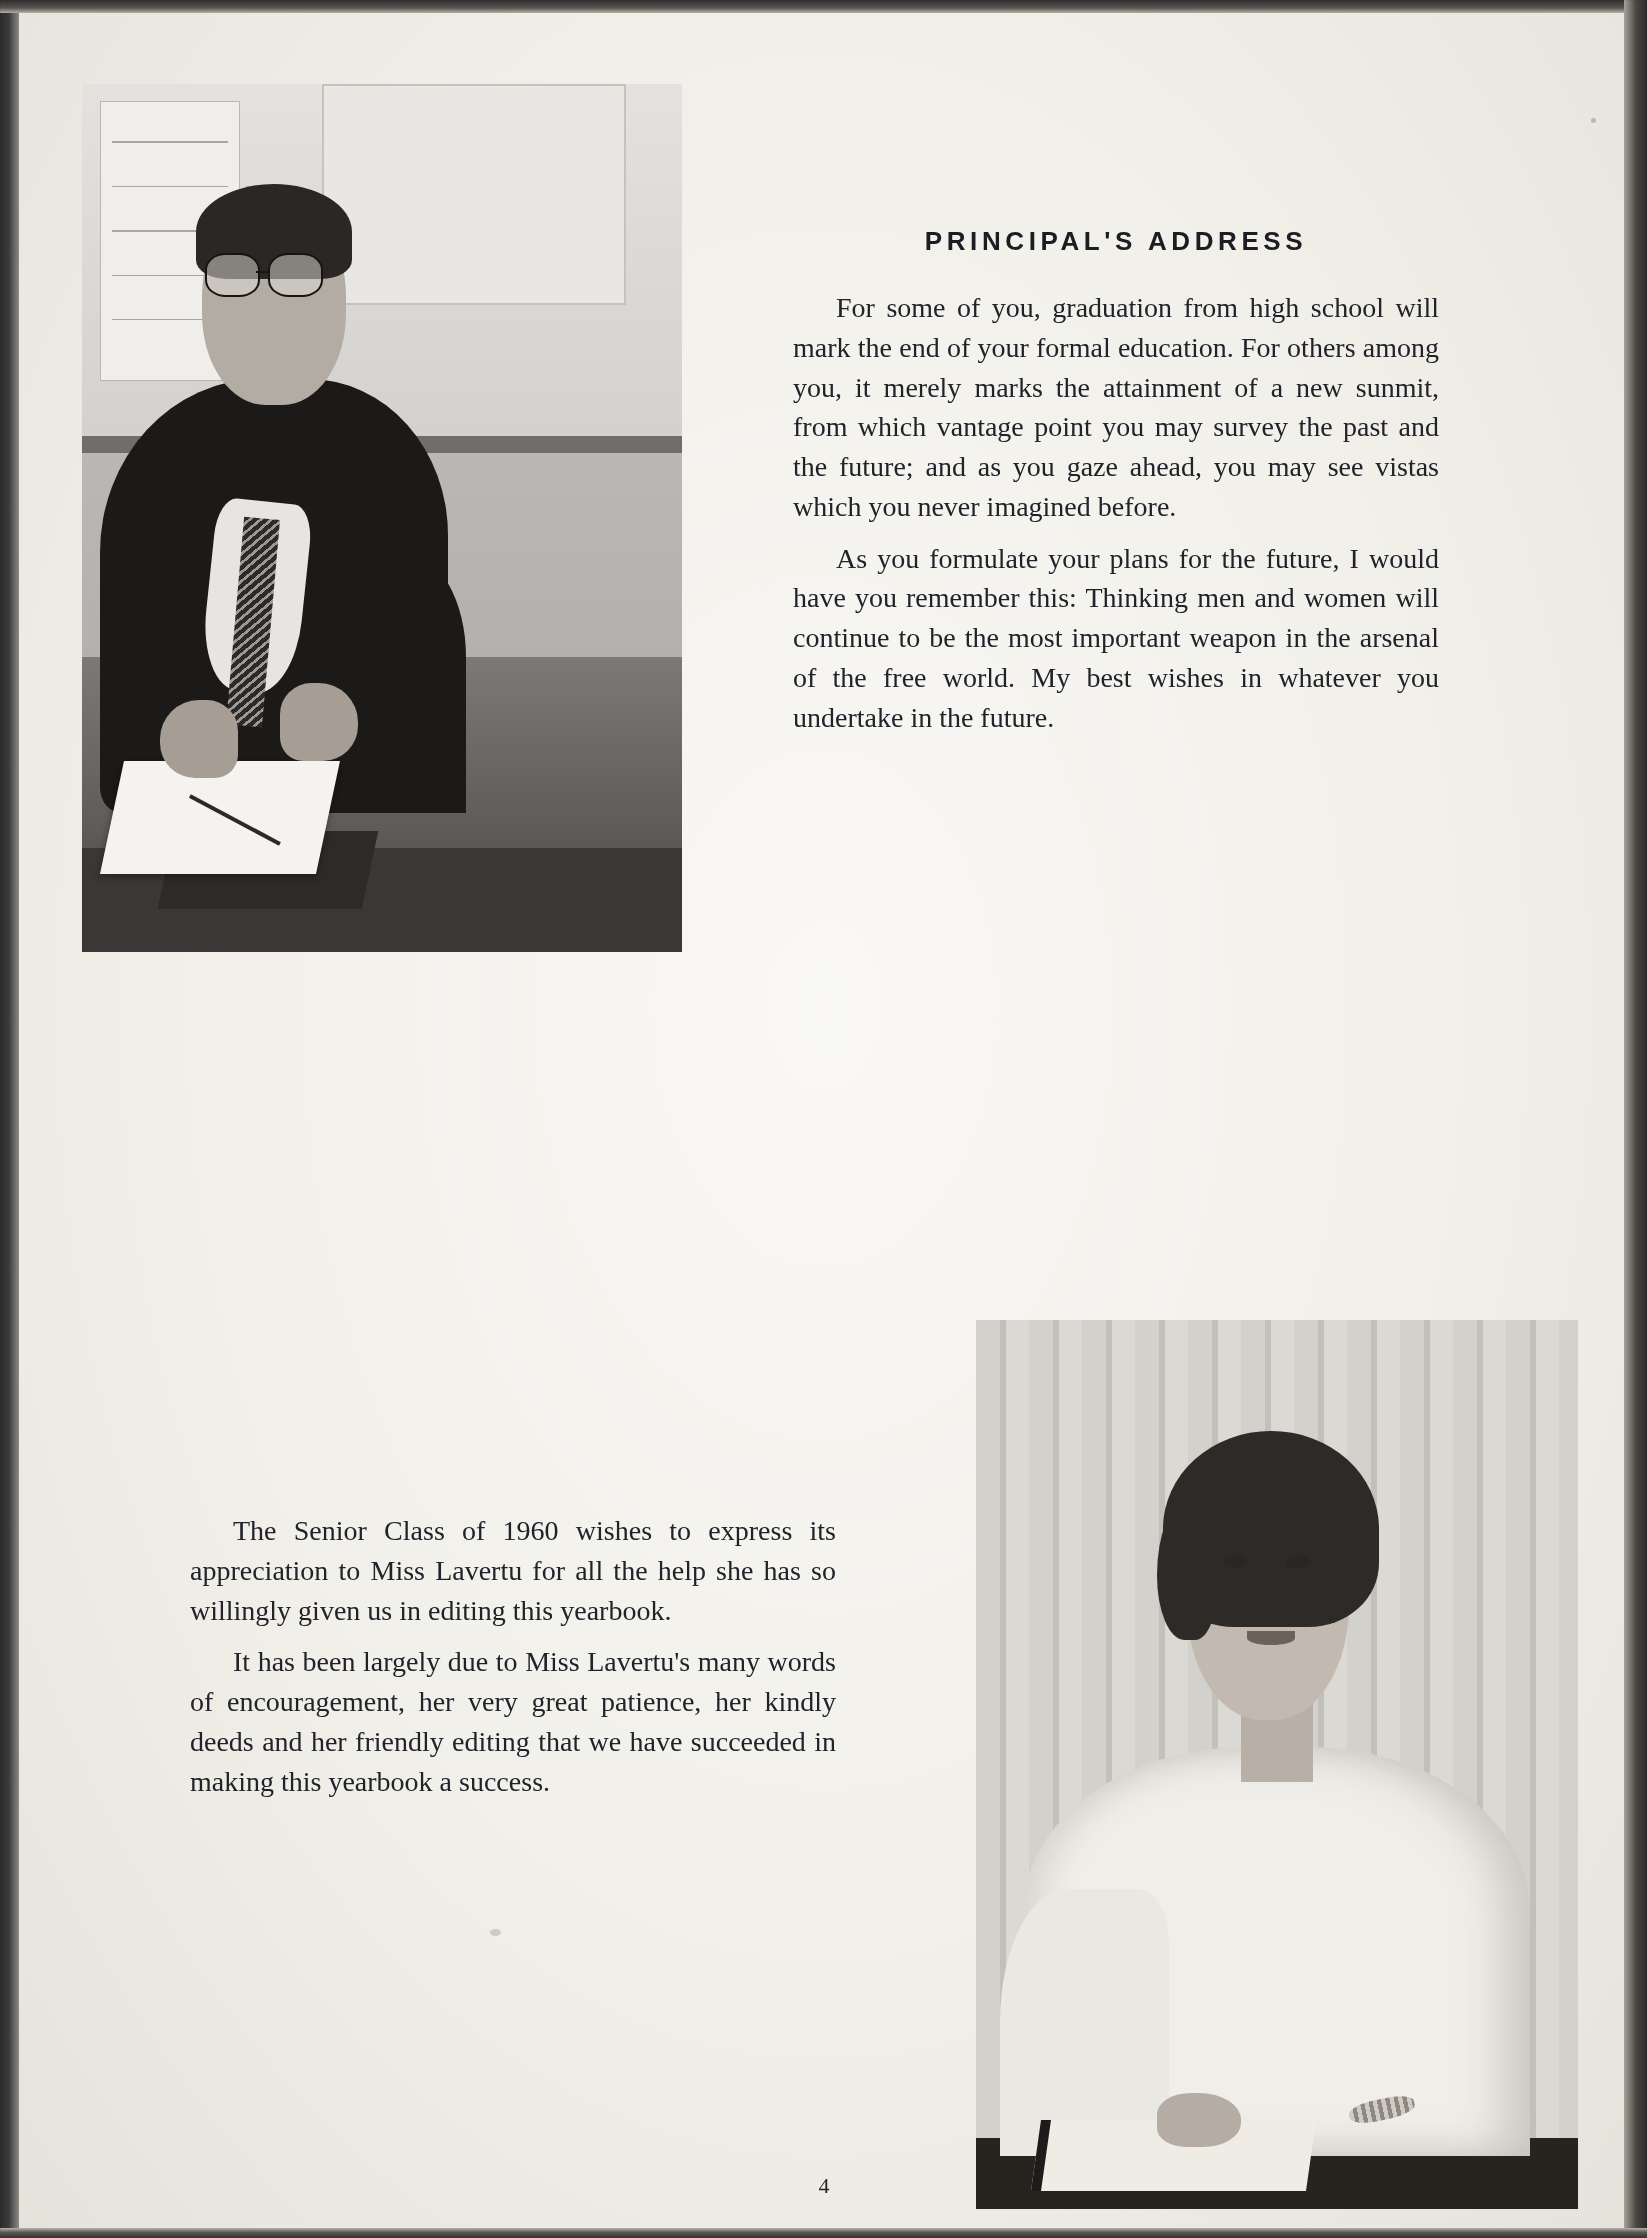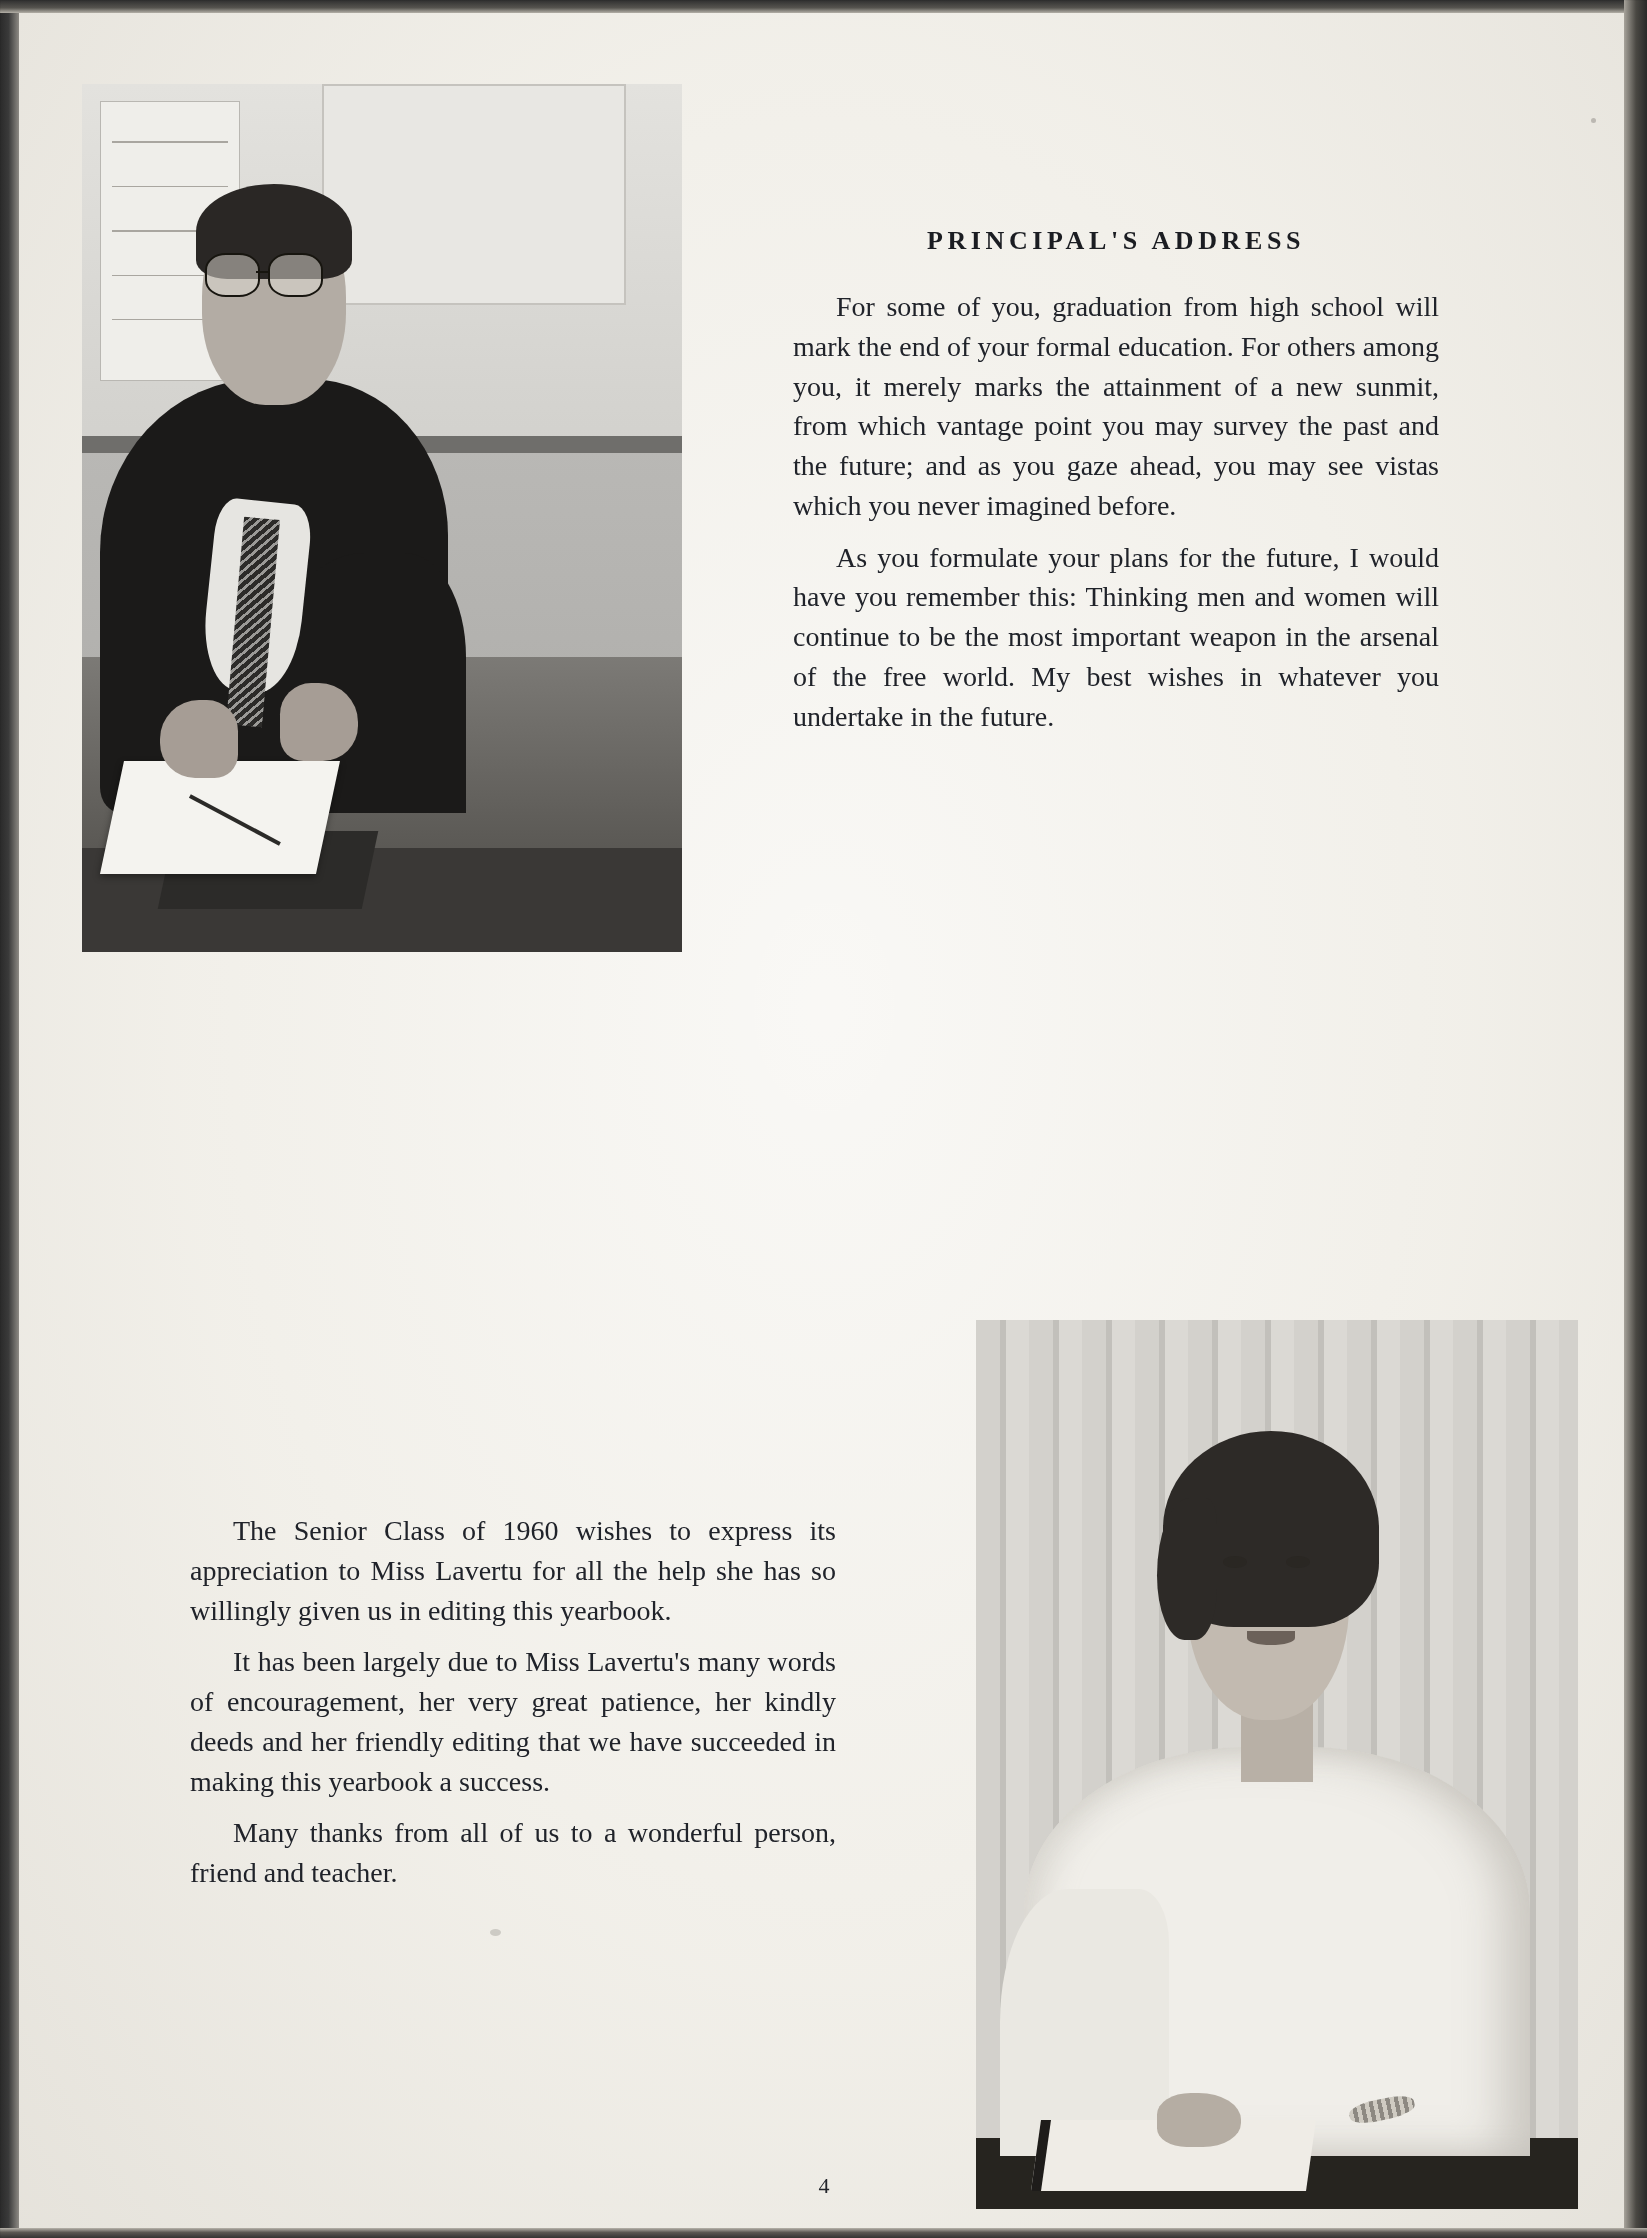--- a/index.html
+++ b/index.html
@@ -293,21 +293,21 @@
     top: 1511px;
     width: 646px;
   }
   .section-title {
     text-align: center;
     font-size: 26px;
     letter-spacing: 4.6px;
     font-weight: bold;
     color: #1b1d22;
     margin: 0 0 31px 0;
-    font-family: Liberation Serif, serif;
+    font-family: Liberation Sans, sans-serif;
   }
   .tb-appreciation .section-title {
     margin-bottom: 28px;
   }
   .body-par {
     font-size: 28px;
     line-height: 1.42;
     text-align: justify;
     text-indent: 43px;
     margin: 0;
@@ -375,21 +375,20 @@
 
   <div class="textblock tb-principal">
     <h2 class="section-title">PRINCIPAL'S ADDRESS</h2>
     <p class="body-par">For some of you, graduation from high school will mark the end of your formal education. For others among you, it merely marks the attainment of a new sunmit, from which vantage point you may survey the past and the future; and as you gaze ahead, you may see vistas which you never imagined before.</p>
     <p class="body-par">As you formulate your plans for the future, I would have you remember this: Thinking men and women will continue to be the most important weapon in the arsenal of the free world. My best wishes in whatever you undertake in the future.</p>
   </div>
 
   <div class="textblock tb-appreciation">
     <p class="body-par">The Senior Class of 1960 wishes to express its appreciation to Miss Lavertu for all the help she has so willingly given us in editing this yearbook.</p>
     <p class="body-par">It has been largely due to Miss Lavertu's many words of encouragement, her very great patience, her kindly deeds and her friendly editing that we have succeeded in making this yearbook a success.</p>
-    <p class="body-par">Many thanks from all of us to a wonderful person, friend and teacher.</p>
   </div>
 
   <div class="photo photo-teacher">
     <div class="tp-bg"></div>
     <div class="tp-floor"></div>
     <div class="tp-body"></div>
     <div class="tp-arm-l"></div>
     <div class="tp-neck"></div>
     <div class="tp-head"></div>
     <div class="tp-hair"></div>

